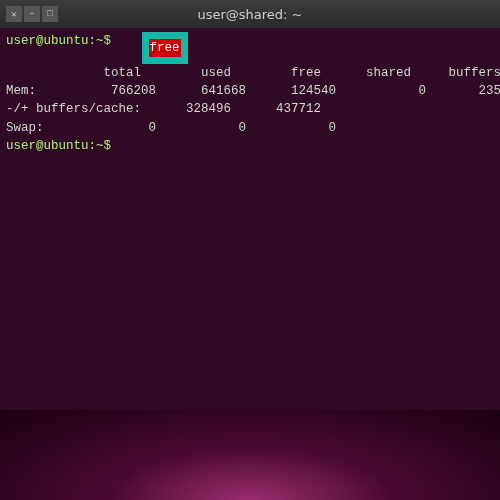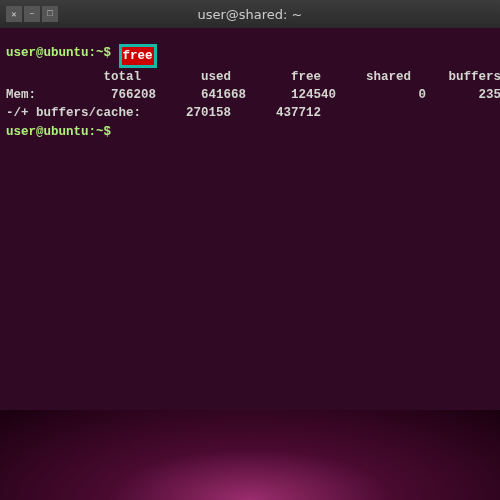--- a/index.html
+++ b/index.html
@@ -52,43 +52,43 @@
 
     .title-text {
       color: #ccc;
       font-size: 13px;
       font-family: 'DejaVu Sans', sans-serif;
     }
 
     .terminal-body {
       background: #300a24;
       flex: 1;
-      padding: 16px 6px;
+      padding: 4px 6px;
       color: #d3d7cf;
       font-size: 12.5px;
       line-height: 1.45;
       overflow: hidden;
-      font-weight: bold;
     }
 
     .term-line {
       display: flex;
       flex-wrap: nowrap;
       white-space: pre;
     }
 
     .prompt {
       color: #adf07b;
     }
 
     .cmd-highlight {
       background: #cc0000;
       color: #ffffff;
-      border: 3px solid #14b8a6;
+      border: 7px solid #14b8a6;
       padding: 0 1px;
+      margin-left: 23px;
     }
 
     .data-row {
       white-space: pre;
       color: #d3d7cf;
     }
 
     .bottom-bar {
       height: 90px;
       background: radial-gradient(ellipse at 50% 100%, #9b2d6e 0%, #4a0a30 40%, #1a0010 100%);
@@ -111,21 +111,22 @@
 
   <div class="terminal-body">
 
     <div class="term-line">
       <span class="prompt">user@ubuntu:~$ </span><span class="cmd-highlight">free</span>
     </div>
 
     <div class="data-row">             total        used        free      shared     buffers      cached</div>
 
     <div class="data-row">Mem:          766208      641668      124540           0       23528      289644</div>
-    <div class="data-row">-/+ buffers/cache:      270158      437712</div>
+    <div class="data-row">-/+ buffers/cache:      328496      437712</div>
+    <div class="data-row">Swap:              0           0           0</div>
 
     <div class="term-line">
       <span class="prompt">user@ubuntu:~$ </span>
     </div>
 
   </div>
 
   <div class="bottom-bar"></div>
 
 </div>

